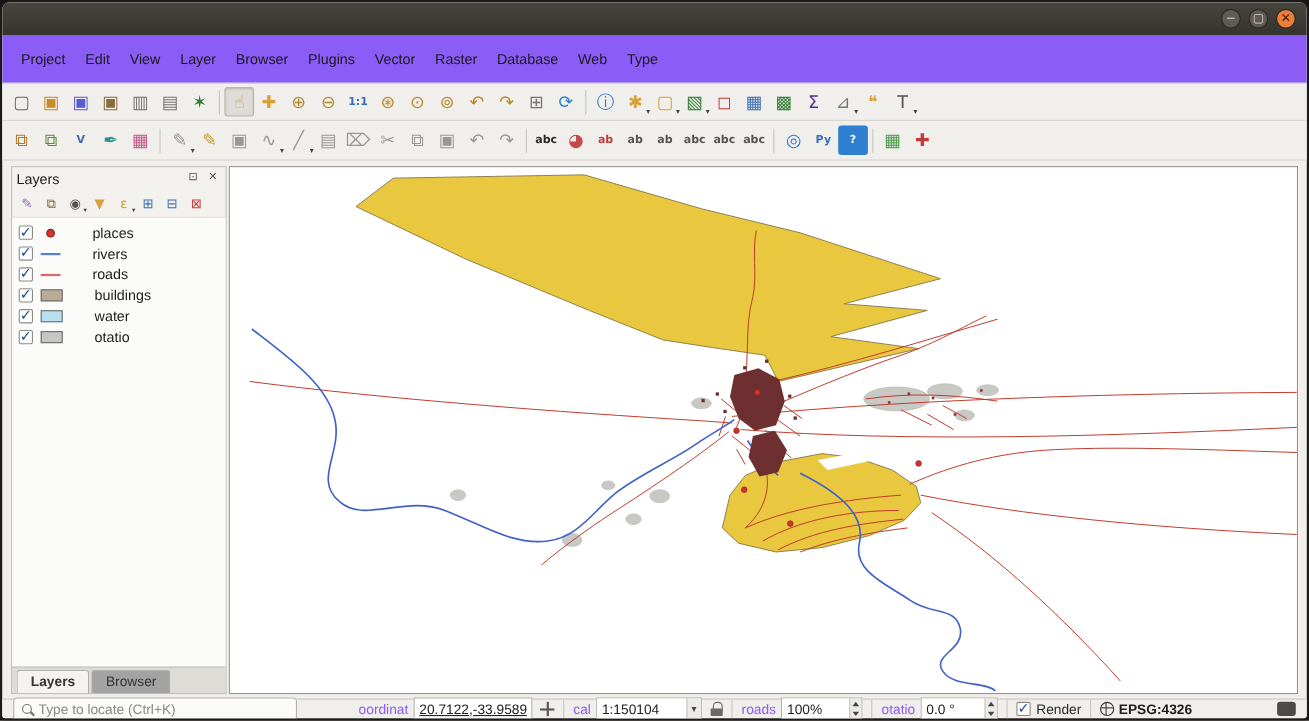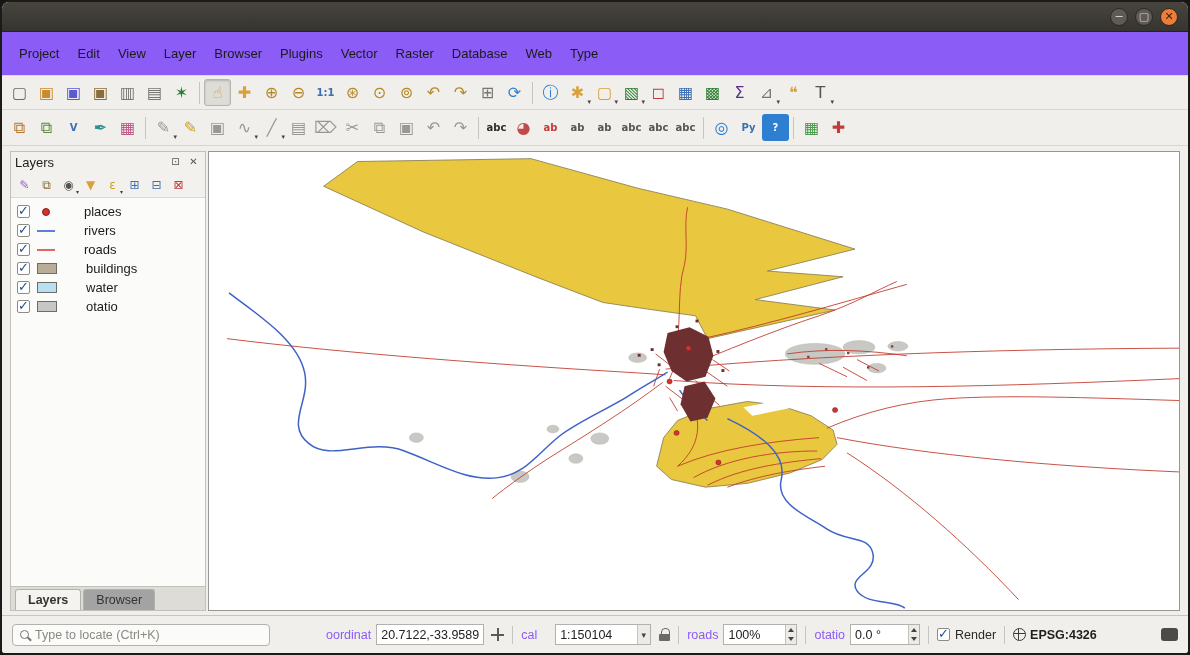--- a/index.html
+++ b/index.html
@@ -59,21 +59,21 @@
 
   .panel-tabs { flex:none; height:24px; display:flex; align-items:flex-end; background:#dedcd7; border-top:1px solid #c2c0bb; padding:0 4px; gap:2px; }
   .panel-tab { font-size:12.5px; color:#333; padding:3px 12px; background:#a3a3a3; border:1px solid #b3b1ac; border-bottom:none;
                border-radius:3px 3px 0 0; }
   .panel-tab.active { background:#f4f3f0; font-weight:bold; }
 
   .map { flex:1; background:#fff; border:1px solid #989692; position:relative; overflow:hidden; }
   .map svg { position:absolute; inset:0; width:100%; height:100%; }
 
   
-  .statusbar { height:38px; flex:none; display:flex; align-items:center; background:#f0efeb; border-top:1px solid #c7c5c0;
+  .statusbar { height:18px; flex:none; display:flex; align-items:center; background:#f0efeb; border-top:1px solid #c7c5c0;
                padding:0 10px; font-size:12.5px; color:#2a2a2a; }
   .locate { width:258px; height:22px; flex:none; display:flex; align-items:center; gap:6px; background:#fbfbfa;
             border:1px solid #b3b1ac; border-radius:4px; padding:0 7px; }
   .mag-icon { width:9px; height:9px; flex:none; border:1.6px solid #777; border-radius:50%; position:relative; }
   .mag-icon::after { content:""; position:absolute; width:5px; height:1.6px; background:#777; transform:rotate(45deg); right:-4px; bottom:-2px; }
   .locate input { border:none; outline:none; background:transparent; font-size:12.5px; color:#333; width:100%;
                   font-family:"Liberation Sans",sans-serif; }
   .locate input::placeholder { color:#8b8984; }
   .sb-label { white-space:nowrap; color:#8b5cf6; }
   .sb-input { height:21px; border:1px solid #b3b1ac; background:#fff; font-size:12.5px; color:#222; padding:0 4px;
@@ -526,25 +526,25 @@
       </svg>
     </div>
   </div>
 
   <div class="statusbar">
     <div class="locate">
       <span class="mag-icon"></span>
       <input placeholder="Type to locate (Ctrl+K)" style="">
     </div>
     <span class="sb-label" style="margin-left:56px">oordinat</span>
-    <input class="sb-input" style="width: 108px; margin-left: 5px;" value="20.7122,-33.9589">
+    <input class="sb-input" style="width: 108px; margin-left: 5px; text-decoration: underline;" value="20.7122,-33.9589">
     <span class="cross-icon" style="margin-left:7px"></span>
     <span class="sb-sep"></span>
     <span class="sb-label">cal</span>
-    <span class="combo" style="width:96px;margin-left:18px">
+    <span class="combo" style="width:96px;margin-left:5px">
       <input value="1:150104" style="">
       <span class="drop"></span>
     </span>
     <span class="lock-icon" style="margin-left:8px"></span>
     <span class="sb-sep"></span>
     <span class="sb-label">roads</span>
     <span class="spinbox" style="width:74px;margin-left:5px">
       <input value="100%" style="">
       <span class="spin">
           <span class="up"></span>

